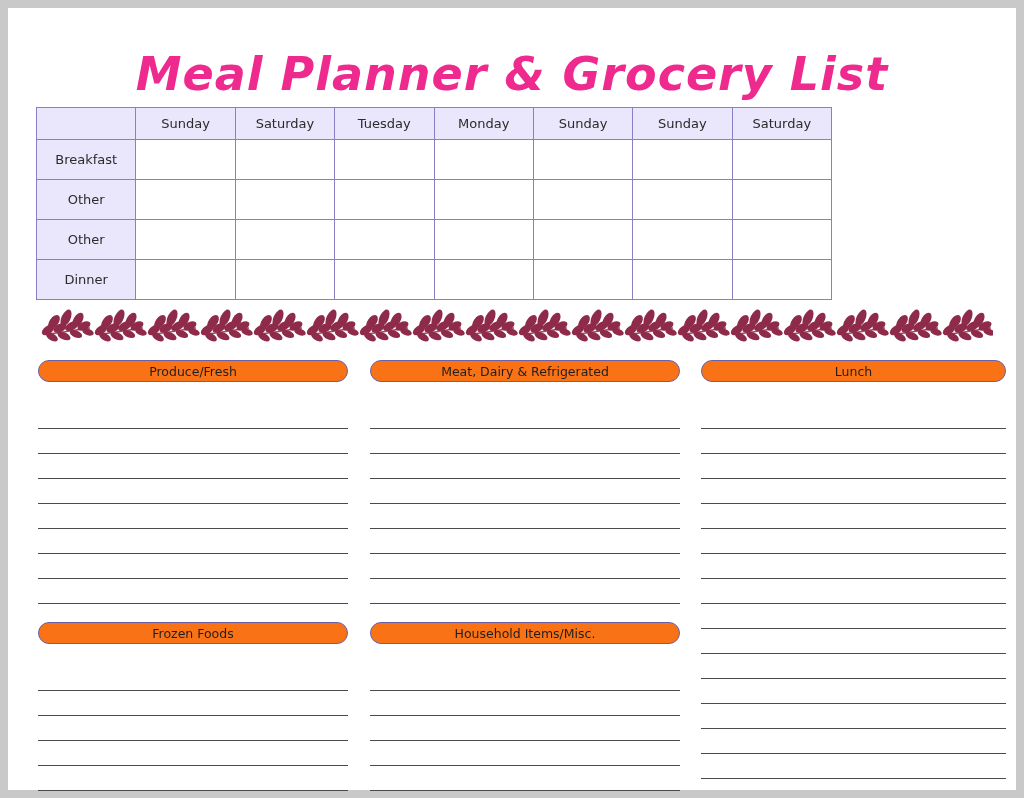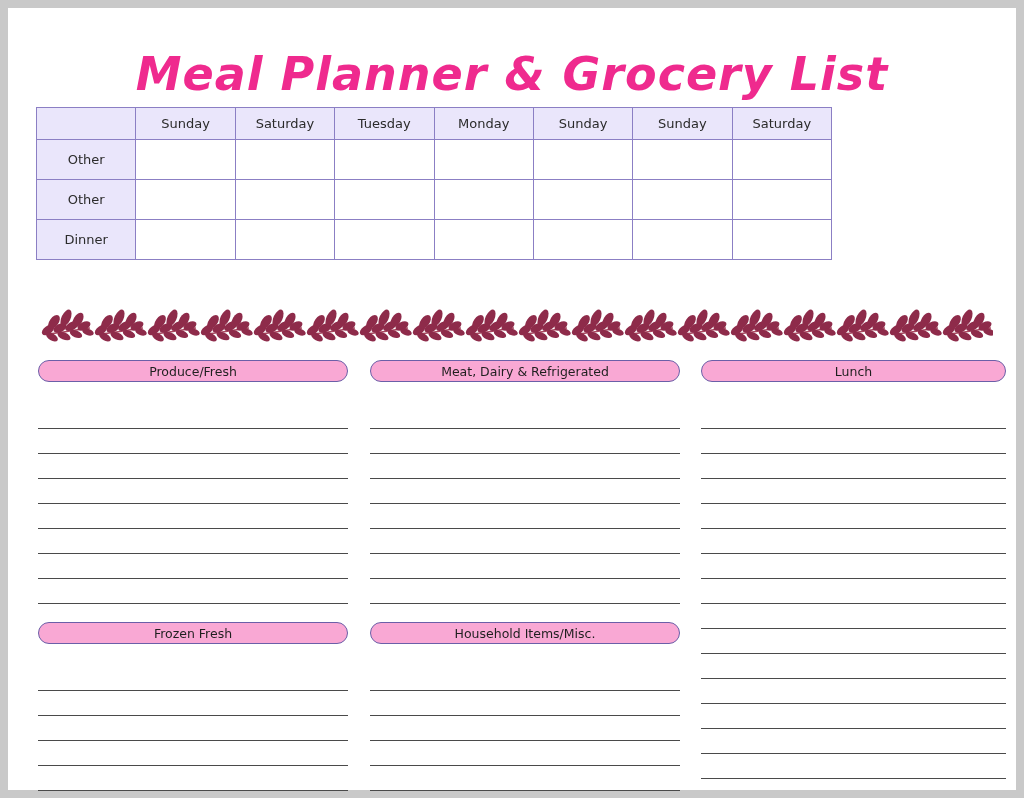--- a/index.html
+++ b/index.html
@@ -89,21 +89,21 @@
     top: 352px;
   }
   .col-1 { left: 30px;  width: 310px; }
   .col-2 { left: 362px; width: 310px; }
   .col-3 { left: 693px; width: 305px; }
 
   .cat-header {
     height: 22px;
     border: 1px solid #6b5fa8;
     border-radius: 12px;
-    background: #f9a8d4;
+    background: #f97316;
     display: flex;
     align-items: center;
     justify-content: center;
     font-family: "DejaVu Sans", sans-serif;
     font-size: 12.5px;
     color: #1f1f1f;
     box-sizing: border-box;
   }
   .lines {
     margin-top: 22px;
@@ -127,20 +127,30 @@
     <tbody>
         <tr>
       <td class="corner dayhead"></td>
       <td class="dayhead">Sunday</td>
       <td class="dayhead">Saturday</td>
       <td class="dayhead">Tuesday</td>
       <td class="dayhead">Monday</td>
       <td class="dayhead">Sunday</td>
       <td class="dayhead">Sunday</td>
       <td class="dayhead">Saturday</td>
+    </tr>
+    <tr>
+      <td class="rowhead">Breakfast</td>
+      <td class="cell"></td>
+      <td class="cell"></td>
+      <td class="cell"></td>
+      <td class="cell"></td>
+      <td class="cell"></td>
+      <td class="cell"></td>
+      <td class="cell"></td>
     </tr>
     <tr>
       <td class="rowhead">Other</td>
       <td class="cell"></td>
       <td class="cell"></td>
       <td class="cell"></td>
       <td class="cell"></td>
       <td class="cell"></td>
       <td class="cell"></td>
       <td class="cell"></td>
@@ -400,21 +410,21 @@
       <div class="line"></div>
       <div class="line"></div>
       <div class="line"></div>
       <div class="line"></div>
       <div class="line"></div>
       <div class="line"></div>
       <div class="line"></div>
       <div class="line"></div>
     </div>
     <div class="spacer-block"></div>
-    <div class="cat-header">Frozen Fresh</div>
+    <div class="cat-header">Frozen Foods</div>
     <div class="lines">
       <div class="line"></div>
       <div class="line"></div>
       <div class="line"></div>
       <div class="line"></div>
       <div class="line"></div>
       <div class="line"></div>
 
     </div>
   </div>

